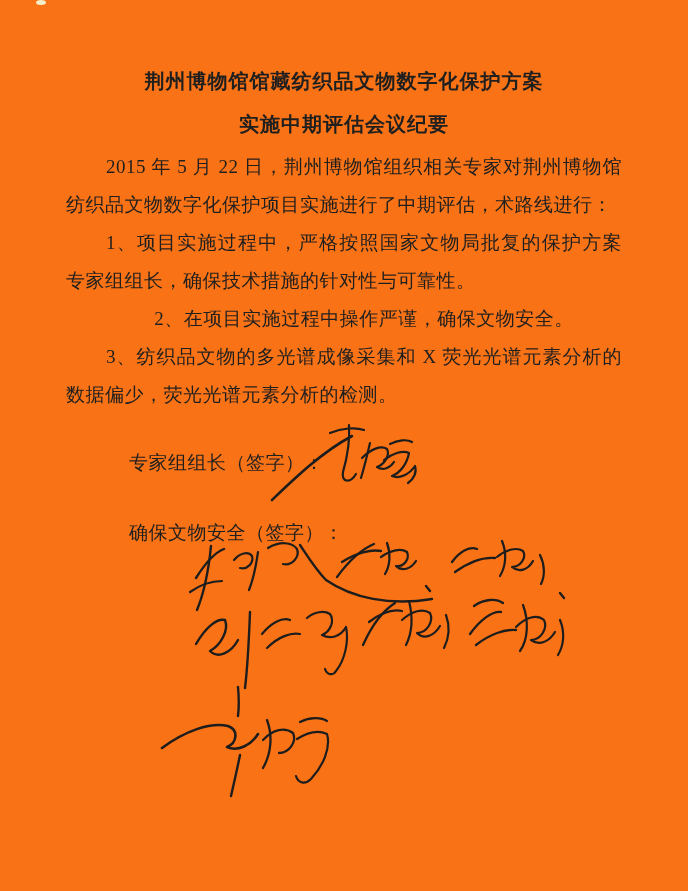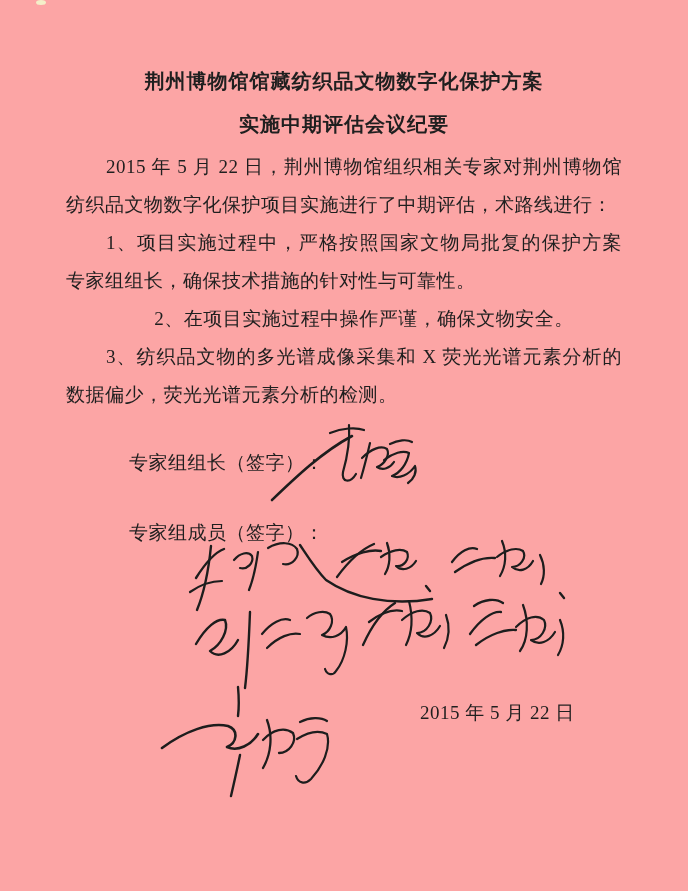--- a/index.html
+++ b/index.html
@@ -5,21 +5,21 @@
   html, body {
     margin: 0;
     padding: 0;
     background: #e8e8e8;
   }
   .paper {
     position: relative;
     width: 688px;
     height: 891px;
     margin: 0 auto;
-    background: #fca5a5;
+    background: #f97316;
     overflow: hidden;
     font-family: "Liberation Serif", "DejaVu Serif", serif;
     color: #1f1f1f;
   }
   .doc-title {
     position: absolute;
     left: 0;
     right: 0;
     text-align: center;
     font-size: 20px;
@@ -100,23 +100,22 @@
     <div class="doc-line indent just">2015 年 5 月 22 日，荆州博物馆组织相关专家对荆州博物馆馆藏</div>
     <div class="doc-line">纺织品文物数字化保护项目实施进行了中期评估，术路线进行：</div>
     <div class="doc-line indent just">1、项目实施过程中，严格按照国家文物局批复的保护方案和技</div>
     <div class="doc-line">专家组组长，确保技术措施的针对性与可靠性。</div>
     <div class="doc-line indent">2、在项目实施过程中操作严谨，确保文物安全。</div>
     <div class="doc-line indent just">3、纺织品文物的多光谱成像采集和 X 荧光光谱元素分析的检测</div>
     <div class="doc-line">数据偏少，荧光光谱元素分析的检测。</div>
   </div>
 
   <div class="sig-label leader">专家组组长（签字）：</div>
-  <div class="sig-label members">专家组成员（签字）：</div>
+  <div class="sig-label members">确保文物安全（签字）：</div>
 
-  <div class="doc-date">2015 年 5 月 22 日</div>
 
   <svg class="sig-layer" width="688" height="891" viewBox="0 0 688 891">
 
     <g aria-label="李化元">
       <path stroke-width="2.6" d="M272 500 C 295 478, 322 452, 352 436"></path>
       <path stroke-width="2.2" d="M330 433 C 342 428, 356 427, 364 430"></path>
       <path stroke-width="2.2" d="M349 425 C 350 440, 347 458, 343 472 C 341 482, 350 484, 356 474"></path>
       <path stroke-width="2.2" d="M370 443 C 367 456, 364 468, 361 478"></path>
       <path stroke-width="2.2" d="M362 458 C 371 449, 381 445, 387 449 C 390 455, 385 464, 377 467 C 383 471, 390 468, 394 462"></path>
       <path stroke-width="2.2" d="M390 444 C 398 440, 407 439, 412 442"></path>

